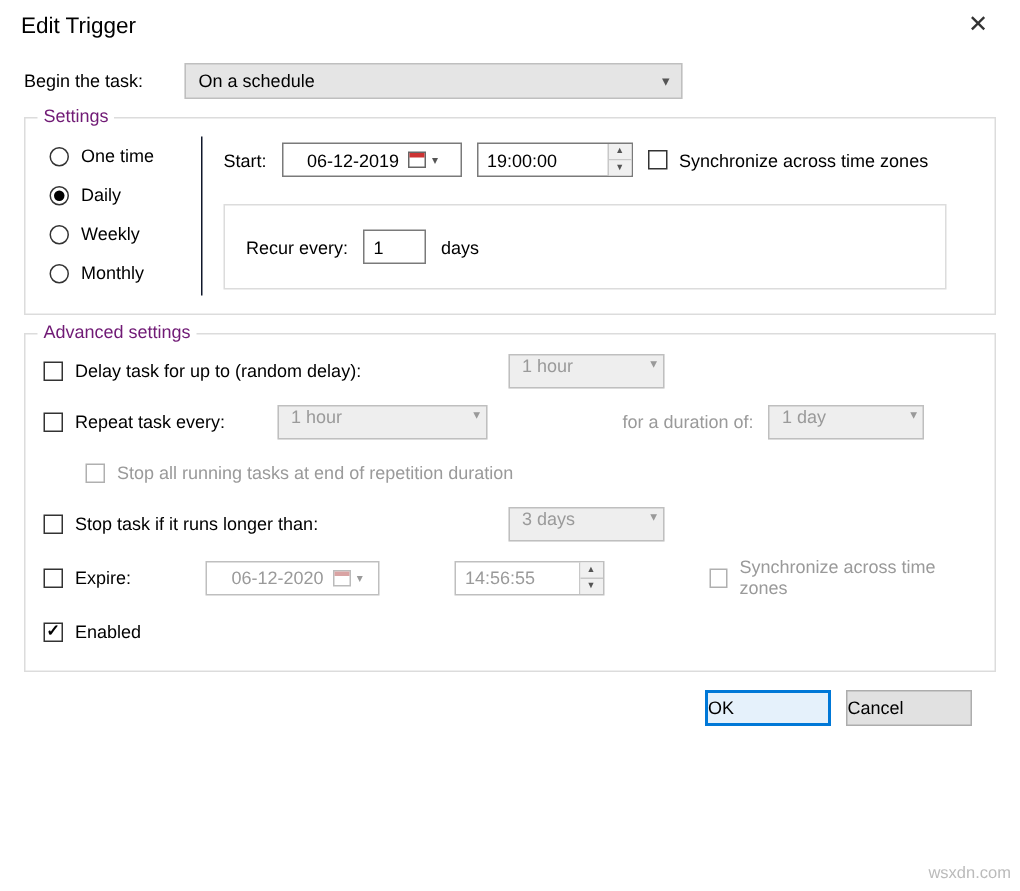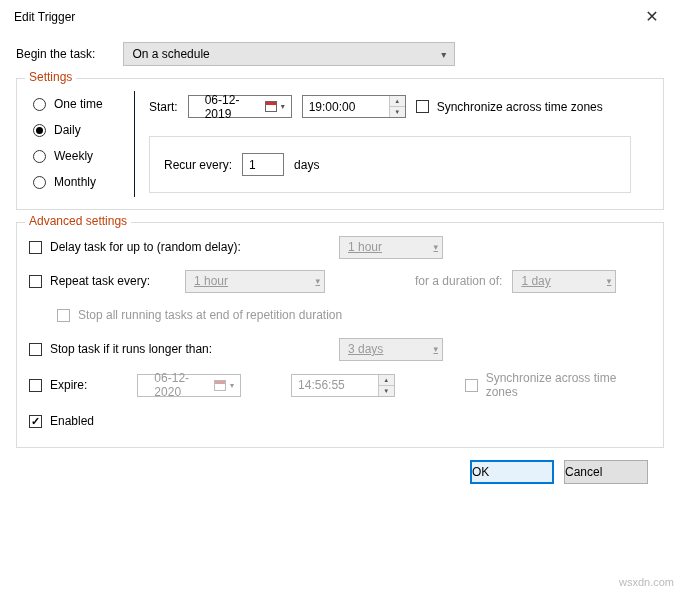--- a/index.html
+++ b/index.html
@@ -13,21 +13,21 @@
     height: 594px;
     overflow: hidden;
   }
   .titlebar {
     display: flex;
     align-items: center;
     justify-content: space-between;
     padding: 8px 12px 6px 14px;
     height: 32px;
   }
-  .titlebar .title { font-size: 12px; }
+  .titlebar .title { font-size: 15px; }
   .closebtn {
     width: 32px; text-align:center;
     font-size: 16px; line-height:16px;
     color:#333;
   }
   .body {
     padding: 10px 16px 4px 16px;
   }
   .row { display:flex; align-items:center; gap:24px; }
   .begin-label { margin-right:4px; }
@@ -36,21 +36,21 @@
     background:#e5e5e5; border:1px solid #bfbfbf;
     height:24px; padding:0 8px; width:332px;
   }
   .combo .chev { font-size:10px; color:#555; }
   .fieldset {
     border:1px solid #dcdcdc; margin-top:12px;
     position:relative; padding:12px;
   }
   .fieldset > .legend {
     position:absolute; top:-9px; left:8px; background:#fff;
-    padding:0 4px; color:#c2410c;
+    padding:0 4px; color:#701a75;
   }
   .settings-grid {
     display:flex; gap:0;
   }
   .radiocol {
     width:106px; padding:6px 0 6px 4px;
     border-right:1px solid #0f172a;
     display:flex; flex-direction:column; gap:12px;
   }
   .radio { display:flex; align-items:center; gap:8px; }
@@ -60,21 +60,21 @@
   }
   .radio.sel .circ::after {
     content:""; width:7px; height:7px; background:#000; border-radius:50%;
   }
   .rightcol { flex:1; padding:4px 4px 4px 14px; display:flex; flex-direction:column; gap:18px; }
   .startrow { display:flex; align-items:center; gap:10px; }
   .dateinput, .timeinput, .numinput {
     border:1px solid #7a7a7a; background:#fff; height:23px;
     display:flex; align-items:center; padding:0 6px; gap:6px;
   }
-  .dateinput { width:104px; justify-content:flex-start;padding-left:16px; }
+  .dateinput { width:120px; justify-content:flex-start;padding-left:16px; }
   .timeinput { width:104px; justify-content:space-between; padding-right:0; }
   .spin {
     width:16px; height:100%; border-left:1px solid #c8c8c8;
     display:flex; flex-direction:column;
   }
   .spin div {
     flex:1; font-size:6px; display:flex; align-items:center; justify-content:center;
     color:#555; background:#f0f0f0;
   }
   .spin div:first-child { border-bottom:1px solid #c8c8c8; }
@@ -100,22 +100,22 @@
     display:flex; align-items:center; gap:10px;
     margin-right:16px;
   }
   .numinput { width:42px; justify-content:flex-start; }
   .adv .arow {
     display:flex; align-items:center; gap:10px; margin-bottom:10px;
     min-height:24px;
   }
   .dd {
     border:1px solid #bfbfbf; background:#eee; height:23px;
-    display:flex; align-items:center; justify-content:space-between;
-    padding:0 4px 0 8px; color:#888; width:104px;text-decoration:underline;
+    display:flex; justify-content:space-between;
+    padding:0 4px 0 8px; color:#888; width:104px;
   }
   .dd .chev { font-size:9px; color:#999; }
   .dd.disabled { color:#9a9a9a; }
   .muted { color:#9a9a9a; }
   .indent { padding-left:28px; }
   .dateinput.disabled, .timeinput.disabled { border-color:#bfbfbf; color:#9a9a9a;margin-left:40px; }
   .dateinput.disabled .calicon::before { border-color:#bbb; }
   .dateinput.disabled .calicon::after { background:#d9a3a3; }
   .footer {
     display:flex; justify-content:flex-end; gap:10px;

